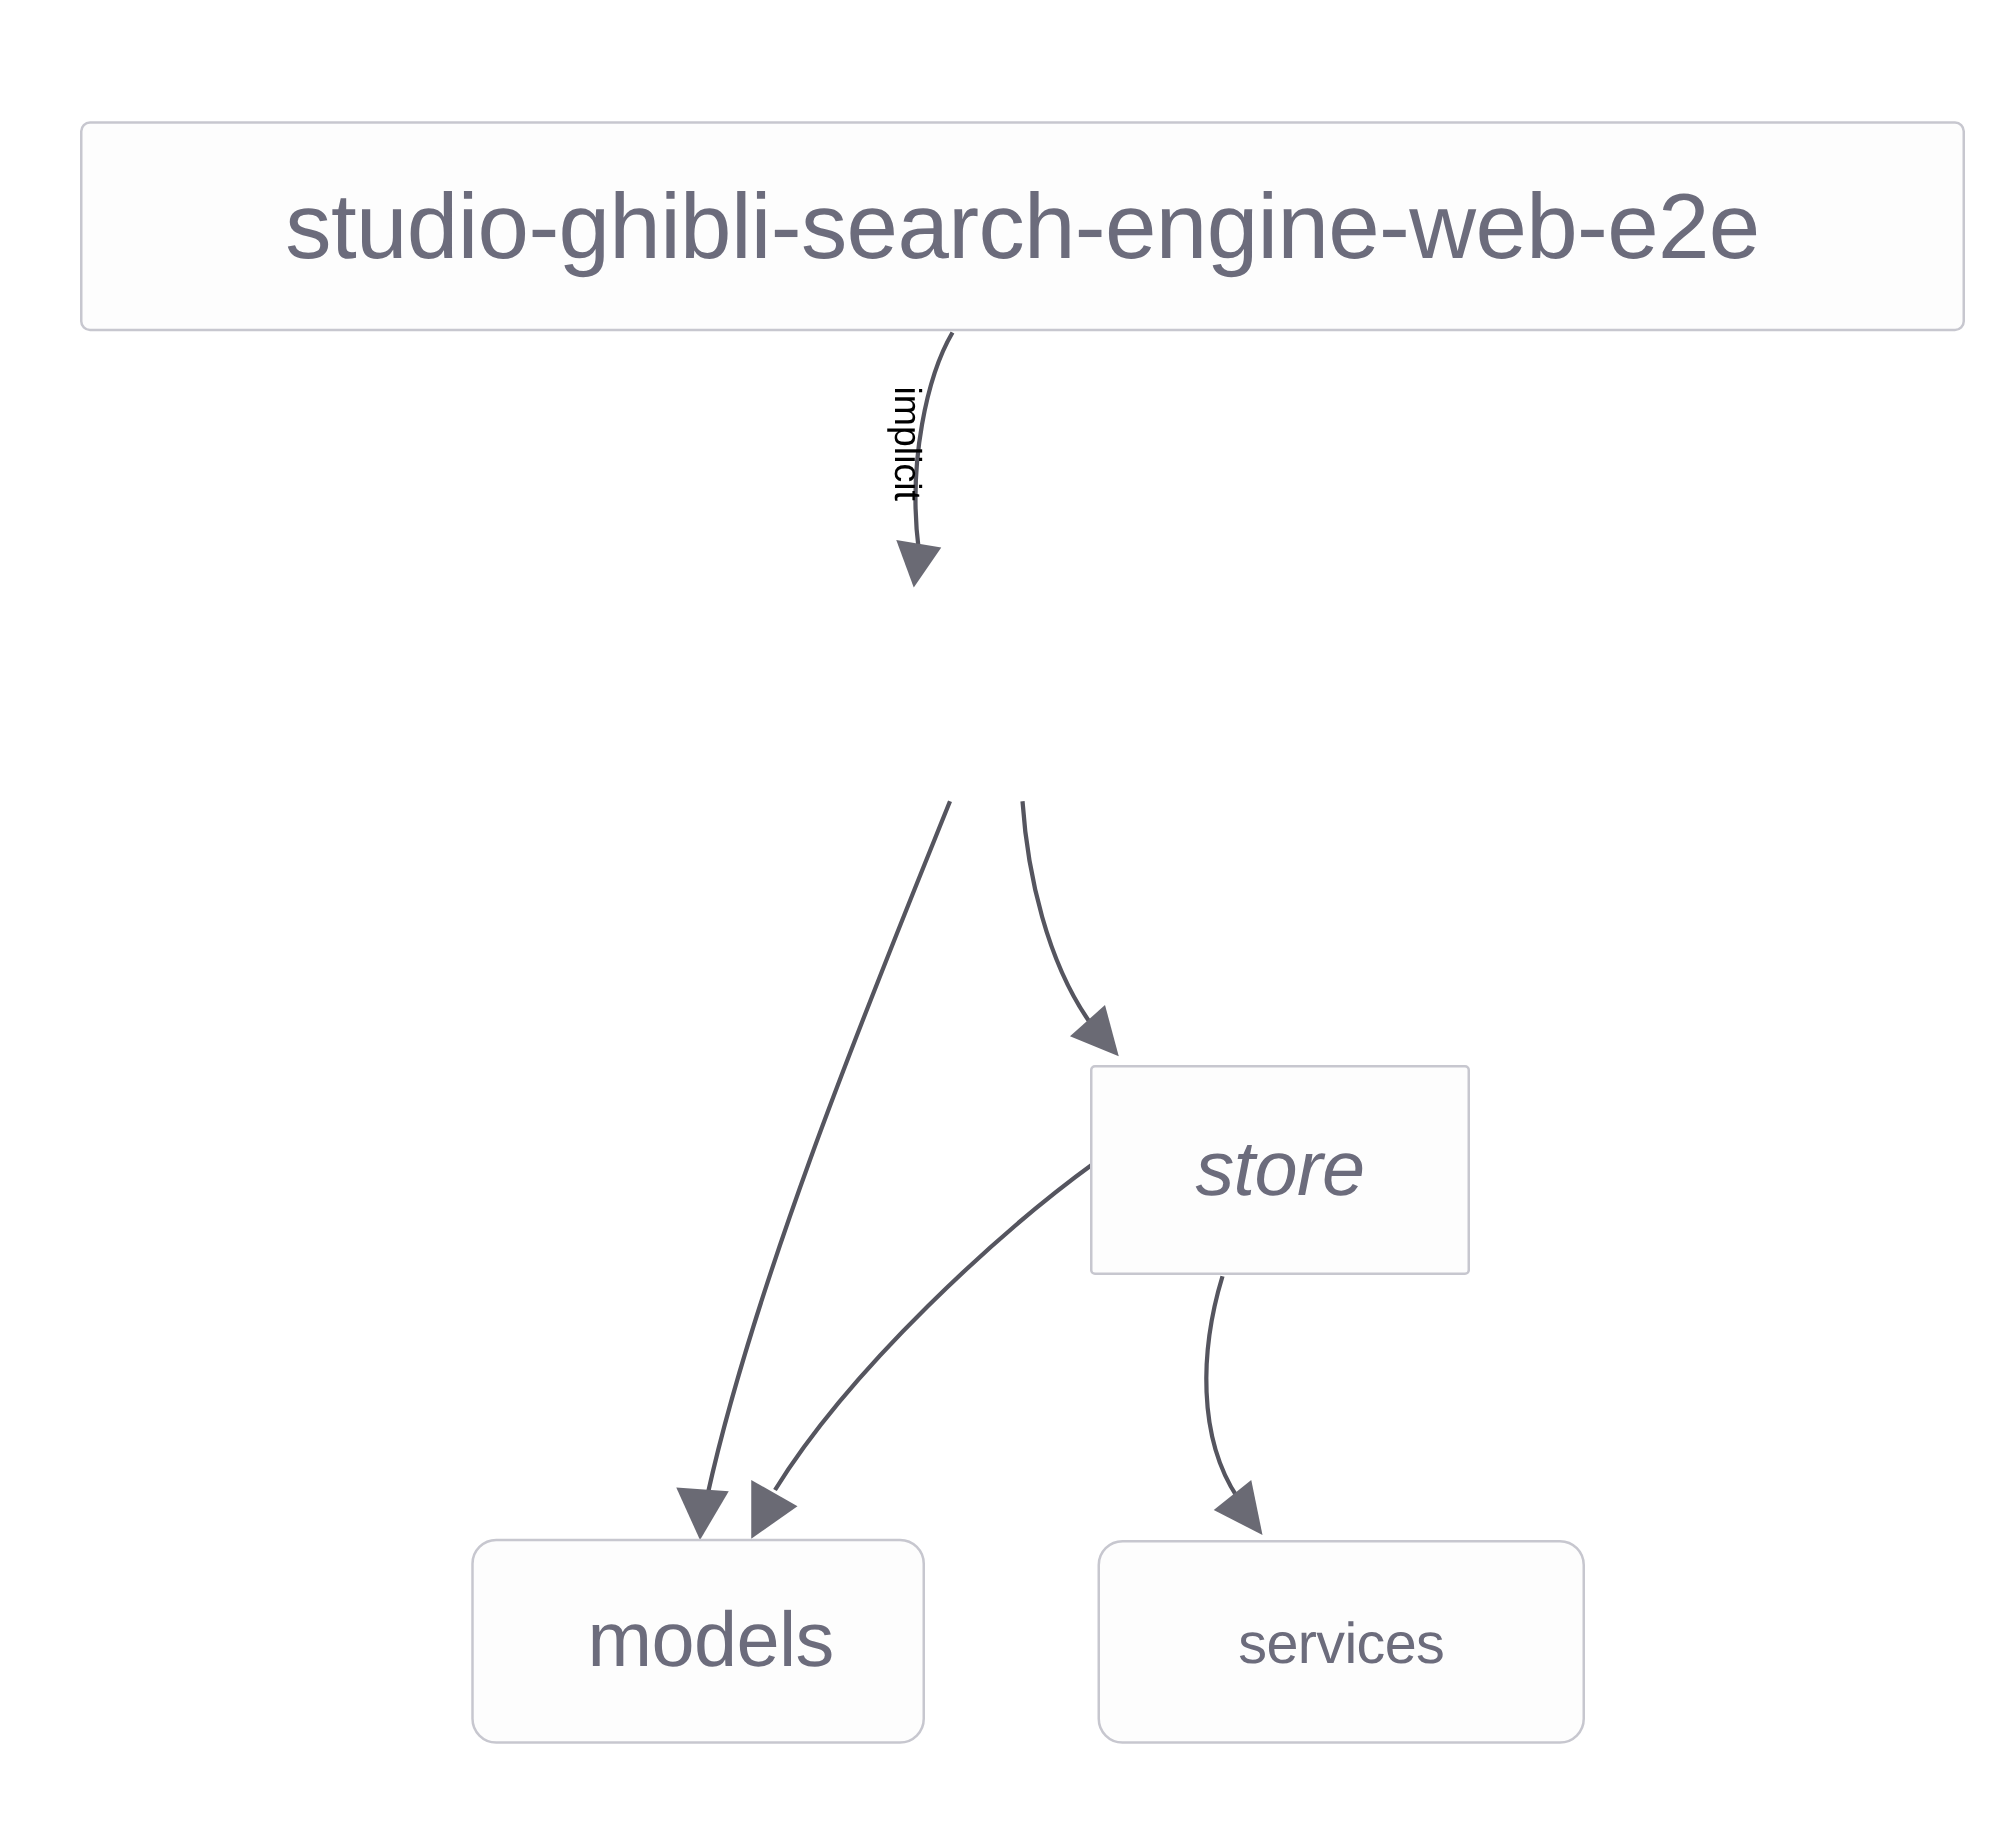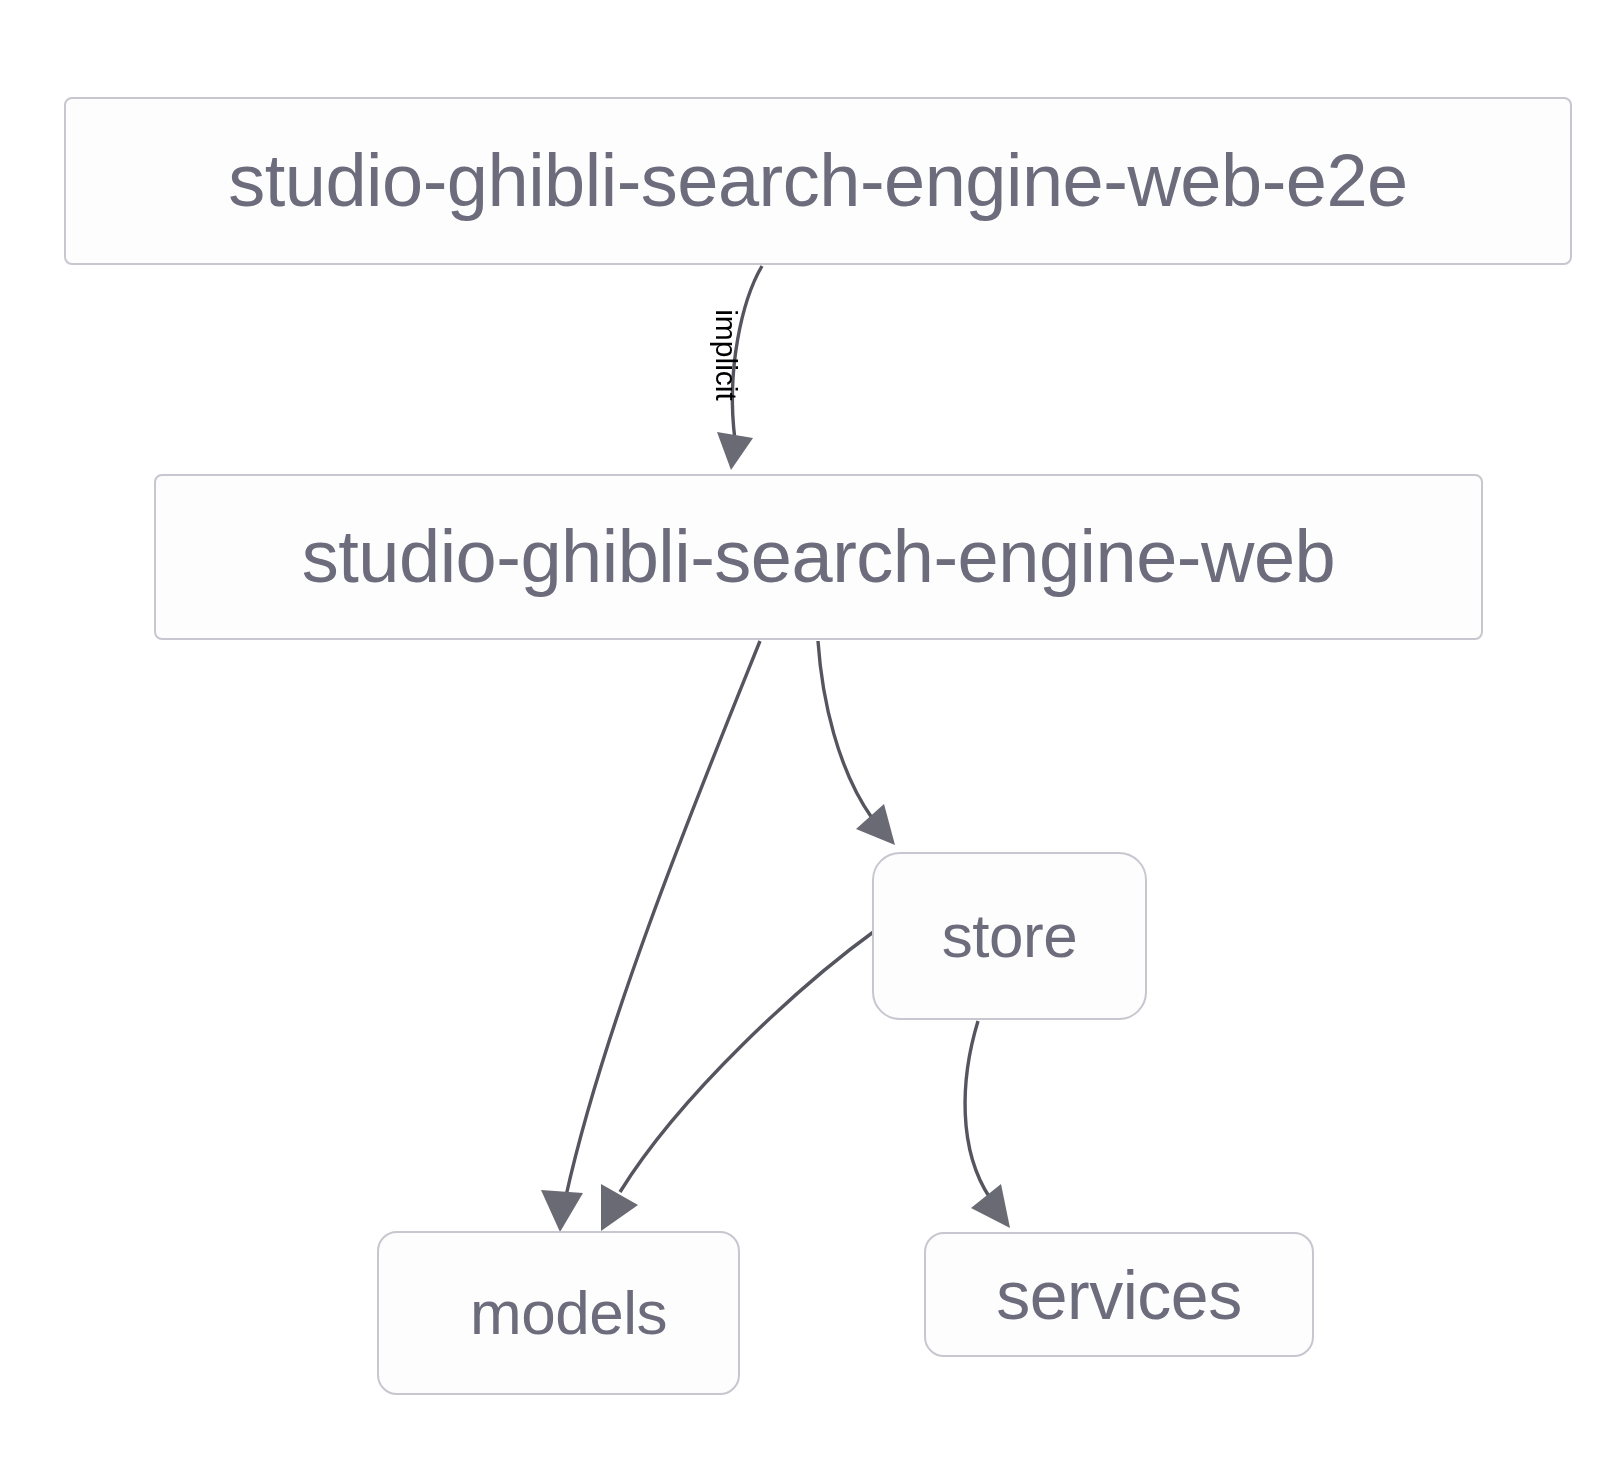--- a/index.html
+++ b/index.html
@@ -49,36 +49,37 @@
     width: 1508px; height: 168px;
     font-size: 74px;
   }
   #node-web {
     left: 154px; top: 474px;
     width: 1329px; height: 166px;
     font-size: 74px;
   }
   #node-store {
     left: 872px; top: 852px;
-    width: 275px; height: 168px;
-    border-radius: 28px;
+    width: 304px; height: 168px;
+    border-radius: 4px;
     font-size: 62px;
+    font-style: italic;
   }
   #node-models {
     left: 377px; top: 1231px;
     width: 363px; height: 164px;
     border-radius: 20px;
     font-size: 62px;
     padding-left: 20px;
   }
   #node-services {
-    left: 924px; top: 1232px;
-    width: 390px; height: 125px;
+    left: 878px; top: 1232px;
+    width: 390px; height: 163px;
     border-radius: 20px;
-    font-size: 68px;
+    font-size: 46px;
   }
   .edge-path {
     fill: none;
     stroke: #55555f;
     stroke-width: 3.4;
   }
   .edge-arrow {
     fill: #6a6a74;
     stroke: none;
   }
@@ -120,23 +121,20 @@
       <path class="edge-path" d="M 978,1021 C 960,1080 958,1150 990,1198"></path>
       <polygon class="edge-arrow" points="1010,1228 971,1208 1001,1184"></polygon>
     </g>
 
   </svg>
 
   <div class="graph-node" id="node-web-e2e">
     <span class="node-label">studio-ghibli-search-engine-web-e2e</span>
   </div>
 
-  <div class="graph-node" id="node-web">
-    <span class="node-label">studio-ghibli-search-engine-web</span>
-  </div>
 
   <div class="graph-node" id="node-store">
     <span class="node-label">store</span>
   </div>
 
   <div class="graph-node" id="node-models">
     <span class="node-label">models</span>
   </div>
 
   <div class="graph-node" id="node-services">

